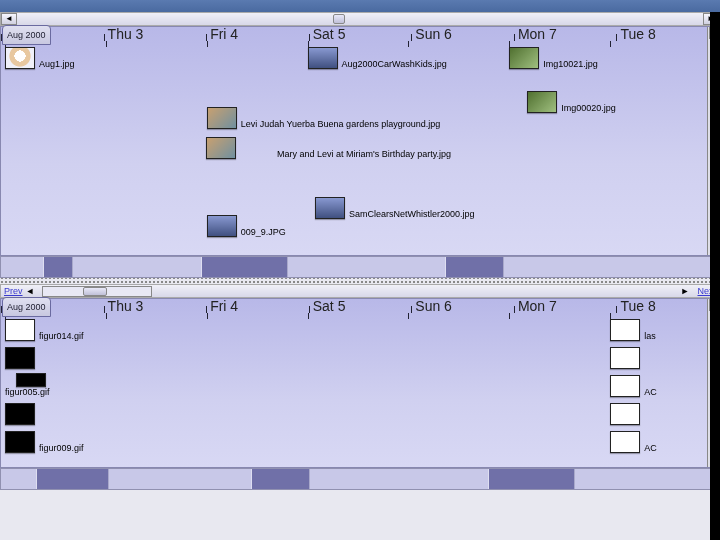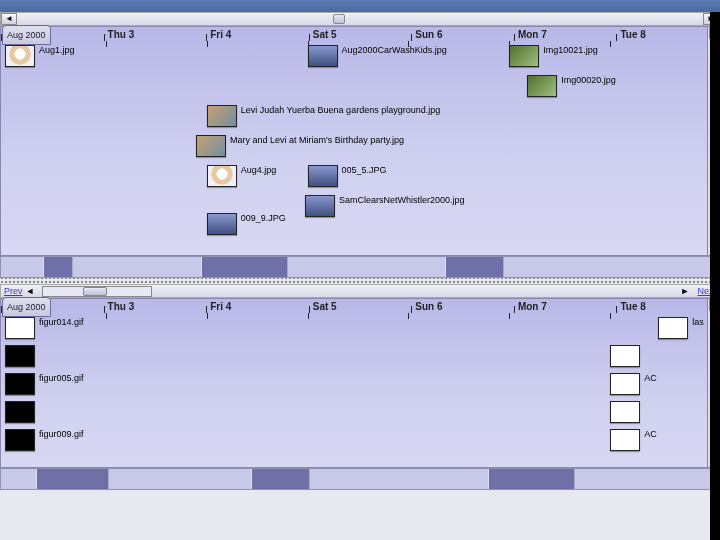--- a/index.html
+++ b/index.html
@@ -48,22 +48,22 @@
     position: relative;
     background: linear-gradient(#b8b8e8 0%, #d0d0f0 60%, #d8d8f4 100%);
     border: 1px solid #8888b0;
     overflow: hidden;
   }
   .day-header {
     display: flex;
     height: 14px;
     background: transparent;
     color: #222;
-    font-size: 10px;
-    font-weight: bold;
+    font-size: 14px;
+    font-weight: normal;
   }
   .day-header .col {
     flex: 1;
     border-right: 1px solid rgba(0,0,0,0);
     display: flex; align-items: center;
     padding-left: 4px;
     position: relative;
   }
   .day-header .tick {
     position: absolute; left: 0; top: 7px;
@@ -71,21 +71,21 @@
   }
   .day-grid {
     position: absolute; top: 14px; left: 0; right: 0; bottom: 0;
   }
   .vtick {
     position: absolute; top: 0; width: 1px; height: 6px;
     background: #223;
   }
   .item {
     position: absolute;
-    display: flex; align-items: flex-start;
+    display: flex; align-items: flex-end;
     height: 24px;
     font-size: 9px;
     color: #000;
   }
   .thumb-img {
     width: 30px; height: 22px;
     background: #aaa;
     border: 1px solid #222;
     margin-right: 4px;
     box-shadow: 0 1px 1px rgba(0,0,0,.3);
@@ -202,45 +202,37 @@
         <span>Aug1.jpg</span>
       </div>
       <div class="item" style="left: 306.571px; top: 4px;">
         <div class="thumb-img group"></div>
         <span>Aug2000CarWashKids.jpg</span>
       </div>
       <div class="item" style="left: 508.286px; top: 4px;">
         <div class="thumb-img photo2"></div>
         <span>Img10021.jpg</span>
       </div>
-      <div class="item" style="left: 508.286px; top: 34px; padding-left: 18px;">
+      <div class="item" style="left: 508.286px; top: 48px; padding-left: 18px;">
         <div class="thumb-img photo2"></div>
         <span>Img00020.jpg</span>
       </div>
       <div class="item" style="left: 205.714px; top: 64px;">
         <div class="thumb-img photo"></div>
         <span>Levi Judah Yuerba Buena gardens playground.jpg</span>
       </div>
-      <div class="item" style="left: 195px; top: 94px;">
+      <div class="item" style="left: 205px; top: 94px; gap: 37px;">
         <div class="thumb-img photo"></div>
         <span>Mary and Levi at Miriam's Birthday party.jpg</span>
-      </div>
-      <div class="item" style="left: 205.714px; top: 124px;">
-        <div class="thumb-img baby"></div>
-        <span>Aug4.jpg</span>
-      </div>
-      <div class="item" style="left: 306.571px; top: 124px;">
-        <div class="thumb-img group"></div>
-        <span>005_5.JPG</span>
       </div>
       <div class="item" style="left: 205.714px; top: 172px;">
         <div class="thumb-img group"></div>
         <span>009_9.JPG</span>
       </div>
-      <div class="item" style="left: 304px; top: 154px;">
+      <div class="item" style="left: 314px; top: 154px;">
         <div class="thumb-img group"></div>
         <span>SamClearsNetWhistler2000.jpg</span>
       </div>
     </div>
   <div class="vscroll">
     <div class="arrow-btn">▲</div>
   </div>
 </div>
 
 <div class="overview-strip" id="ovTop">
@@ -312,33 +304,33 @@
       <div class="vtick" style="left: 609.143px;"></div>
       <div class="vtick" style="left: 710px;"></div>
       <div class="item" style="left: 4px; top: 4px;">
         <div class="thumb-img doc"></div>
         <span>figur014.gif</span>
       </div>
       <div class="item" style="left: 4px; top: 32px;">
         <div class="thumb-img black"></div>
         <span></span>
       </div>
-      <div class="item" style="left: 4px; top: 60px;">
+      <div class="item" style="left: 4px; top: 60px; flex-direction: column;">
         <div class="thumb-img black"></div>
         <span>figur005.gif</span>
       </div>
       <div class="item" style="left: 4px; top: 88px;">
         <div class="thumb-img black"></div>
         <span></span>
       </div>
       <div class="item" style="left: 4px; top: 116px;">
         <div class="thumb-img black"></div>
         <span>figur009.gif</span>
       </div>
-      <div class="item" style="left: 609.143px; top: 4px; margin-left: 48px;">
+      <div class="item" style="left: 609.143px; top: 4px;">
         <div class="thumb-img doc"></div>
         <span>las</span>
       </div>
       <div class="item" style="left: 609.143px; top: 32px;">
         <div class="thumb-img doc"></div>
         <span></span>
       </div>
       <div class="item" style="left: 609.143px; top: 60px;">
         <div class="thumb-img doc"></div>
         <span>AC</span>

